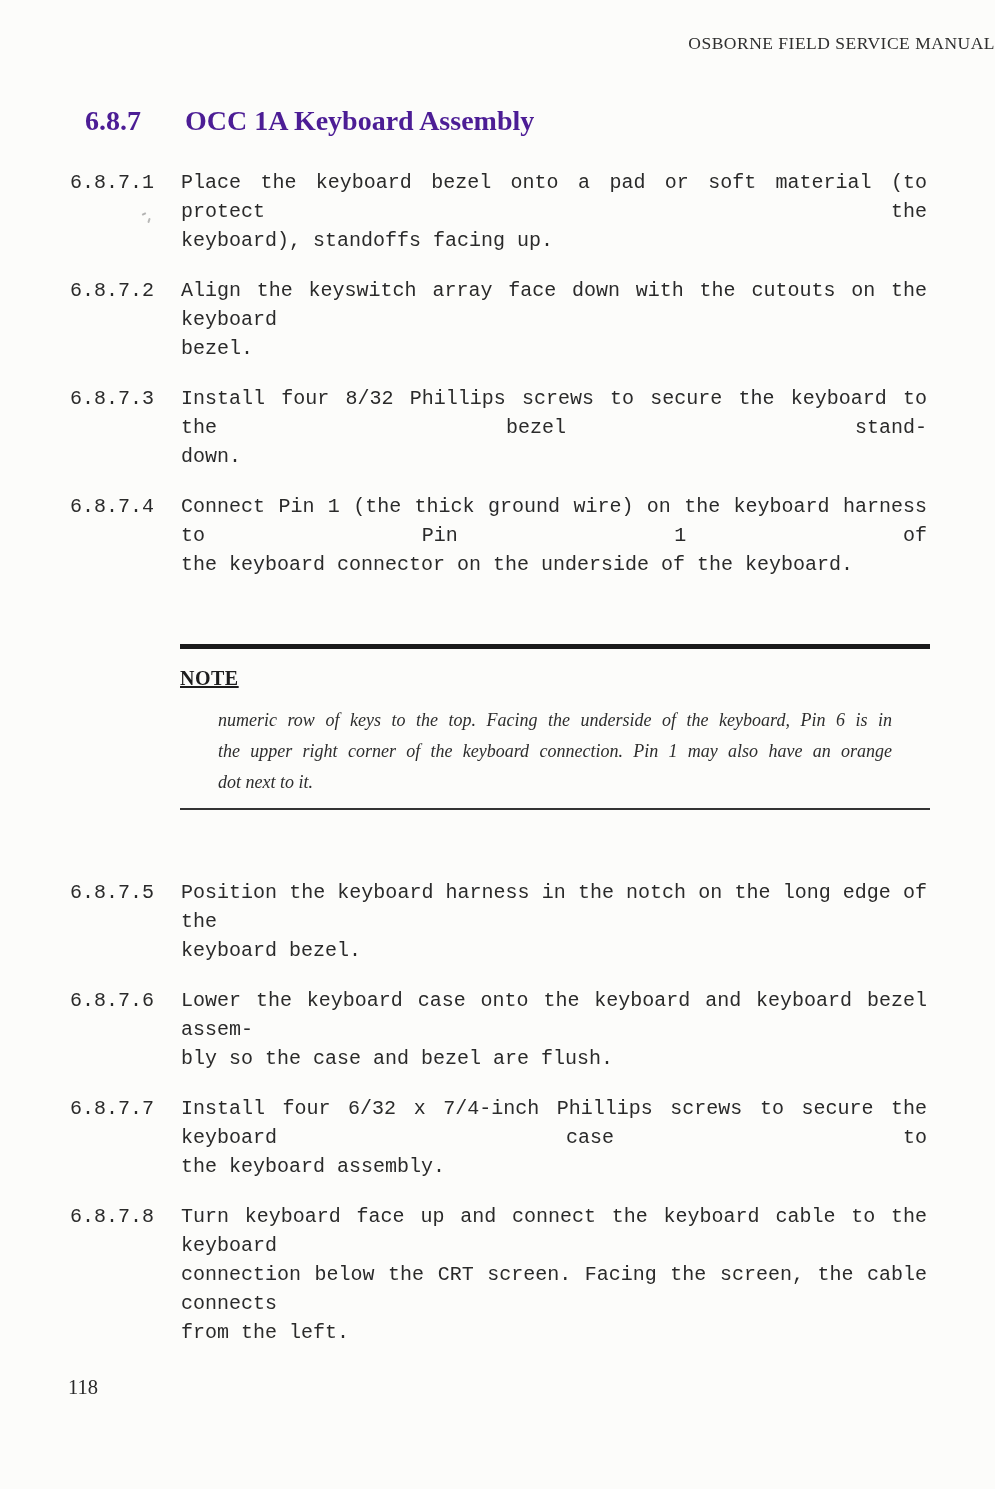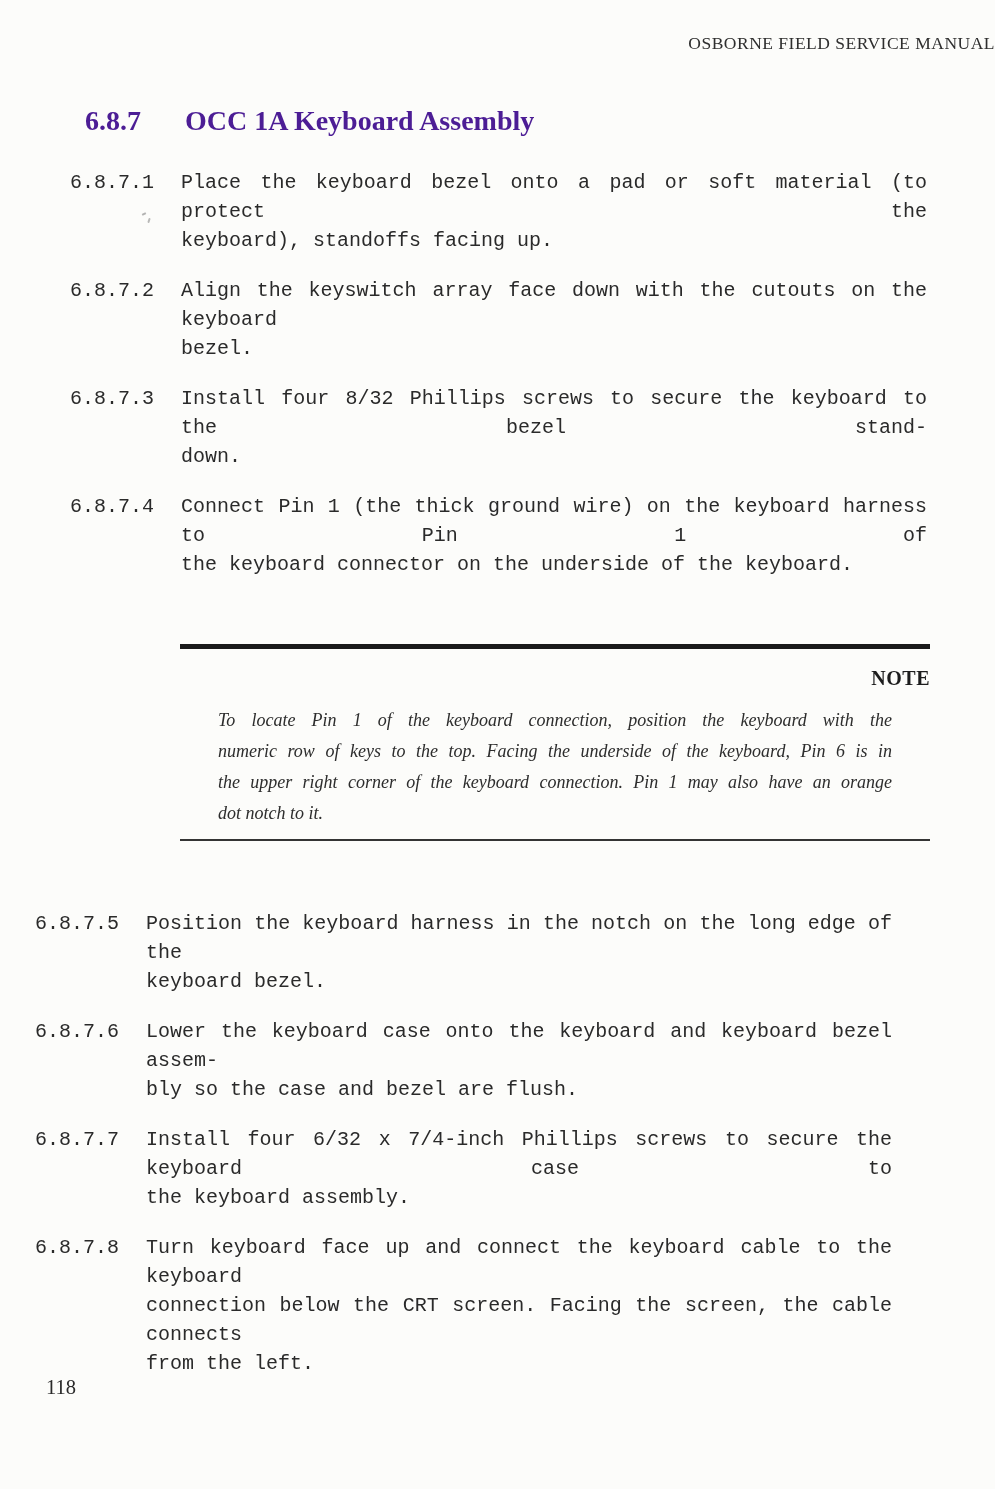--- a/index.html
+++ b/index.html
@@ -31,21 +31,21 @@
     display: flex;
     font-size: 28px;
     line-height: 32px;
     font-weight: bold;
     color: #4c1d95;
   }
   .section-num{ width: 100px; flex: none; }
 
   .steps{ margin-left: 70px; font-family: Liberation Mono, monospace; }
   .steps-top{ margin-top: 31px; }
-  .steps-bottom{ margin-top: 68px; margin-left: 35px; }
+  .steps-bottom{ margin-top: 68px; }
 
   .step{
     display: flex;
     margin-bottom: 21px;
     font-size: 20px;
     line-height: 29px;
     color: var(--ink);
   }
   .step-num{ width: 111px; flex: none; }
   .step-body{ width: 746px; flex: none; }
@@ -54,39 +54,40 @@
   .line.final{ text-align-last: left; }
 
   .note{
     margin: 65px 0 0 180px;
     width: 750px;
   }
   .rule-thick{ height: 5px; background: var(--rule); }
   .rule-thin{ height: 2px; background: #343434; margin-top: 10px; }
   .note-title{
     margin-top: 16px;
-    text-align: right;
+    text-align: left;
     font-weight: bold;
     font-size: 20px;
     line-height: 26px;
     letter-spacing: 0.5px;
     color: #1d1d1d;
+    text-decoration: underline;
   }
   .note-body{
     margin-top: 14px;
     padding: 0 38px;
     font-style: italic;
     font-size: 18px;
     line-height: 31px;
     color: #2d2d2d;
   }
 
   .page-number{
     position: absolute;
-    left: 46px;
+    left: 68px;
     top: 1376px;
     font-size: 20.5px;
   }
 
   
   .speck{
     position: absolute;
     left: 142px;
     top: 212px;
     width: 12px;
@@ -147,24 +148,23 @@
         </div>
   </div>
 </div>
 
   <span class="speck"></span>
 
   <div class="note">
     <div class="rule-thick"></div>
     <div class="note-title">NOTE</div>
     <div class="note-body">
-        <div class="line">To locate Pin 1 of the keyboard connection, position the keyboard with the</div>
         <div class="line">numeric row of keys to the top. Facing the underside of the keyboard, Pin 6 is in</div>
         <div class="line">the upper right corner of the keyboard connection. Pin 1 may also have an orange</div>
-        <div class="line final">dot notch to it.</div>
+        <div class="line final">dot next to it.</div>
       </div>
     <div class="rule-thin"></div>
   </div>
 
   <div class="steps steps-bottom">
   <div class="step">
     <div class="step-num">6.8.7.5</div>
     <div class="step-body">
           <div class="line">Position the keyboard harness in the notch on the long edge of the</div>
           <div class="line final">keyboard bezel.</div>

